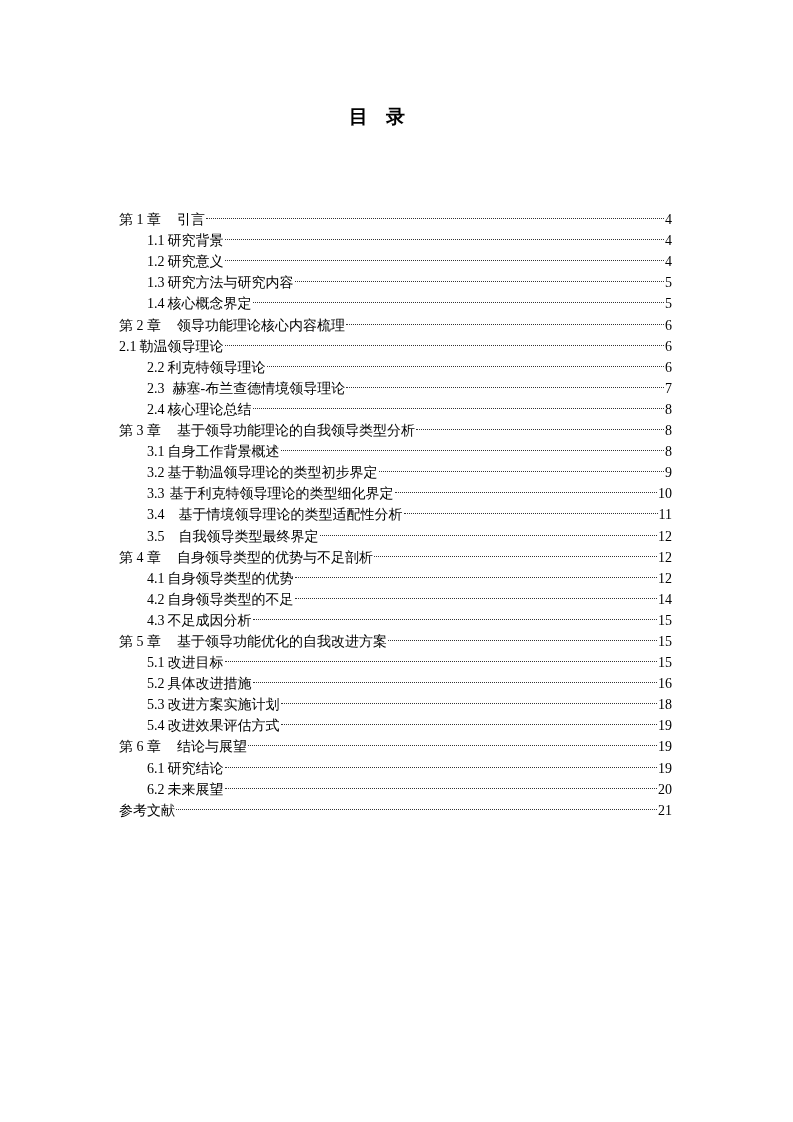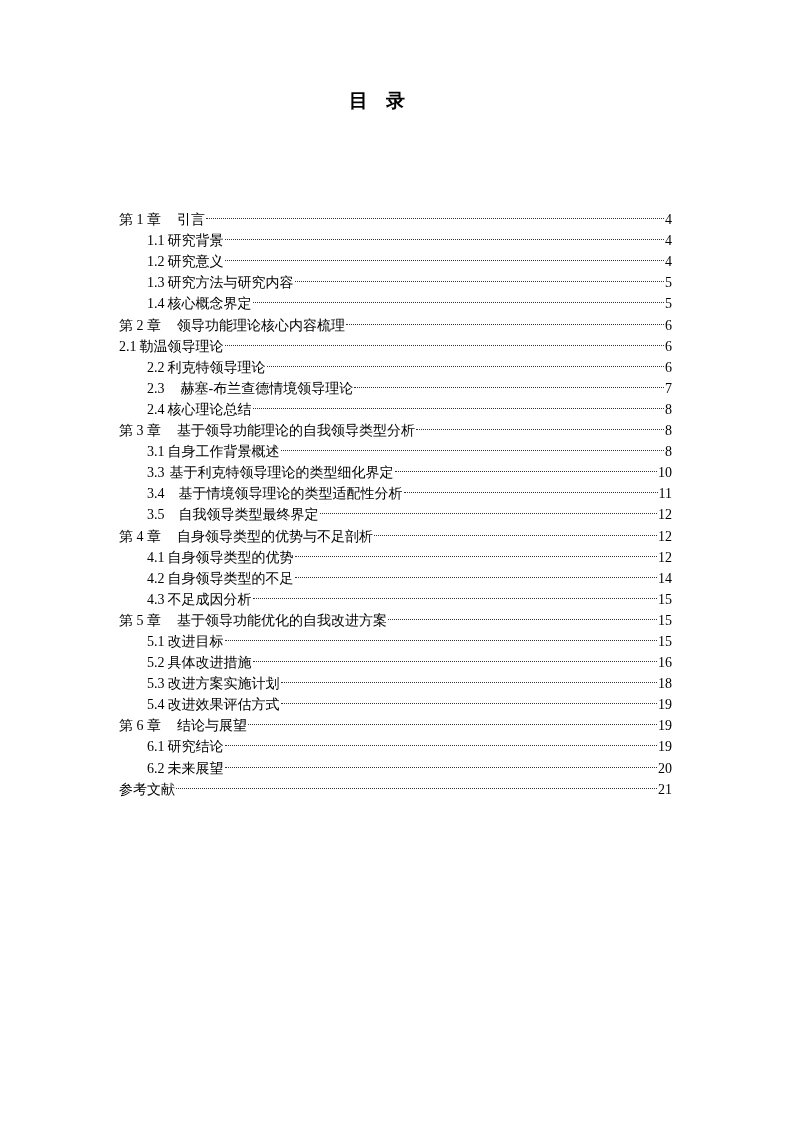--- a/index.html
+++ b/index.html
@@ -10,21 +10,21 @@
     body {
       width: 793px;
       height: 1122px;
       position: relative;
       overflow: hidden;
       font-family: "Liberation Serif", "DejaVu Serif", serif;
       color: #000000;
     }
     .page-title {
       position: absolute;
-      top: 87px;
+      top: 103px;
       left: 0;
       width: 754px;
       text-align: center;
       font-family: "DejaVu Sans", "Liberation Sans", sans-serif;
       font-weight: bold;
       font-size: 19px;
       letter-spacing: 18px;
       text-indent: 18px;
       line-height: 26px;
     }
@@ -111,38 +111,43 @@
       <span class="toc-label"><span class="chap-num" style="margin-right: 3px;">2.1</span><span>勒温领导理论</span></span>
       <span class="toc-leader"></span>
       <span class="toc-page">6</span>
     </div>
     <div class="toc-row level-2">
       <span class="toc-label"><span class="chap-num" style="margin-right: 3px;">2.2</span><span>利克特领导理论</span></span>
       <span class="toc-leader"></span>
       <span class="toc-page">6</span>
     </div>
     <div class="toc-row level-2">
-      <span class="toc-label"><span class="chap-num" style="margin-right: 16px;">2.3</span><span>赫塞-布兰查德情境领导理论</span></span>
+      <span class="toc-label"><span class="chap-num" style="margin-right: 8px;">2.3</span><span>赫塞-布兰查德情境领导理论</span></span>
       <span class="toc-leader"></span>
       <span class="toc-page">7</span>
     </div>
     <div class="toc-row level-2">
       <span class="toc-label"><span class="chap-num" style="margin-right: 3px;">2.4</span><span>核心理论总结</span></span>
       <span class="toc-leader"></span>
       <span class="toc-page">8</span>
     </div>
     <div class="toc-row level-1">
       <span class="toc-label"><span class="chap-num">第 3 章</span><span>基于领导功能理论的自我领导类型分析</span></span>
       <span class="toc-leader"></span>
       <span class="toc-page">8</span>
     </div>
     <div class="toc-row level-2">
       <span class="toc-label"><span class="chap-num" style="margin-right: 3px;">3.1</span><span>自身工作背景概述</span></span>
       <span class="toc-leader"></span>
       <span class="toc-page">8</span>
+    </div>
+    <div class="toc-row level-2">
+      <span class="toc-label"><span class="chap-num" style="margin-right: 3px;">3.2</span><span>基于勒温领导理论的类型初步界定</span></span>
+      <span class="toc-leader"></span>
+      <span class="toc-page">9</span>
     </div>
     <div class="toc-row level-2">
       <span class="toc-label"><span class="chap-num" style="margin-right: 5px;">3.3</span><span>基于利克特领导理论的类型细化界定</span></span>
       <span class="toc-leader"></span>
       <span class="toc-page">10</span>
     </div>
     <div class="toc-row level-2">
       <span class="toc-label"><span class="chap-num" style="margin-right: 14px;">3.4</span><span>基于情境领导理论的类型适配性分析</span></span>
       <span class="toc-leader"></span>
       <span class="toc-page">11</span>

